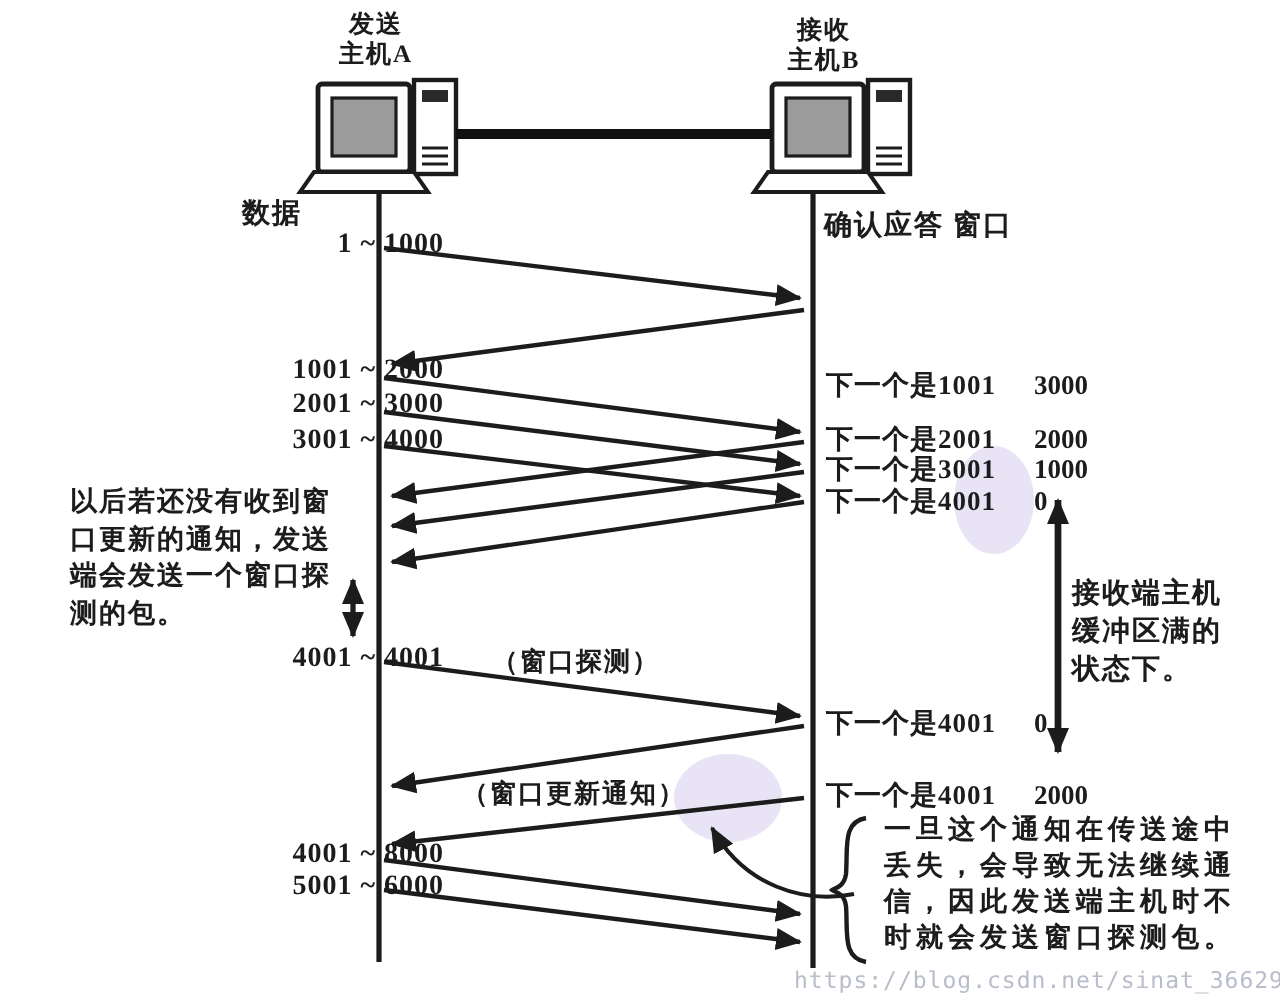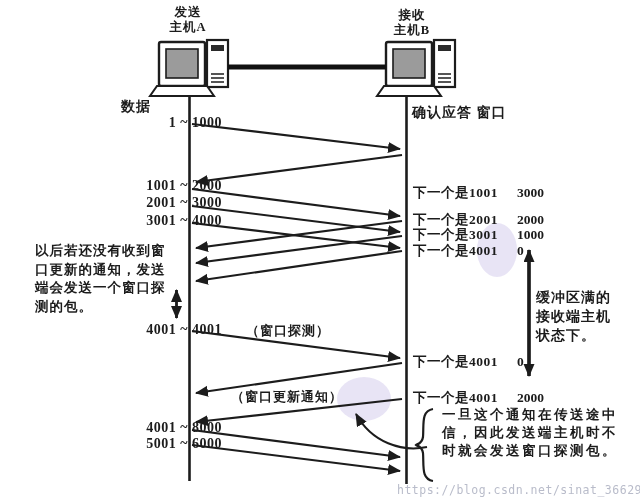--- a/index.html
+++ b/index.html
@@ -142,26 +142,27 @@
   <div class="abs flow-label" style="left:231px;top:388px;">（窗口更新通知）</div>
 
   <div class="abs note" style="left:35px;top:242px;">
     <div>以后若还没有收到窗</div>
     <div>口更新的通知，发送</div>
     <div>端会发送一个窗口探</div>
     <div>测的包。</div>
   </div>
 
   <div class="abs note-buffer" style="left:536px;top:288px;">
+    <div>接收端主机</div>
     <div>缓冲区满的</div>
-    <div>接收端主机</div>
     <div>状态下。</div>
   </div>
 
   <div class="abs note-lost" style="left:432px;top:406px;margin-left:10px;">
     <div>一旦这个通知在传送途中</div>
+    <div>丢失，会导致无法继续通</div>
     <div>信，因此发送端主机时不</div>
     <div>时就会发送窗口探测包。</div>
   </div>
 
   <div class="abs watermark" style="left:397px;top:483px;">https://blog.csdn.net/sinat_36629696</div>
 
 </div>
 
 </body></html>

